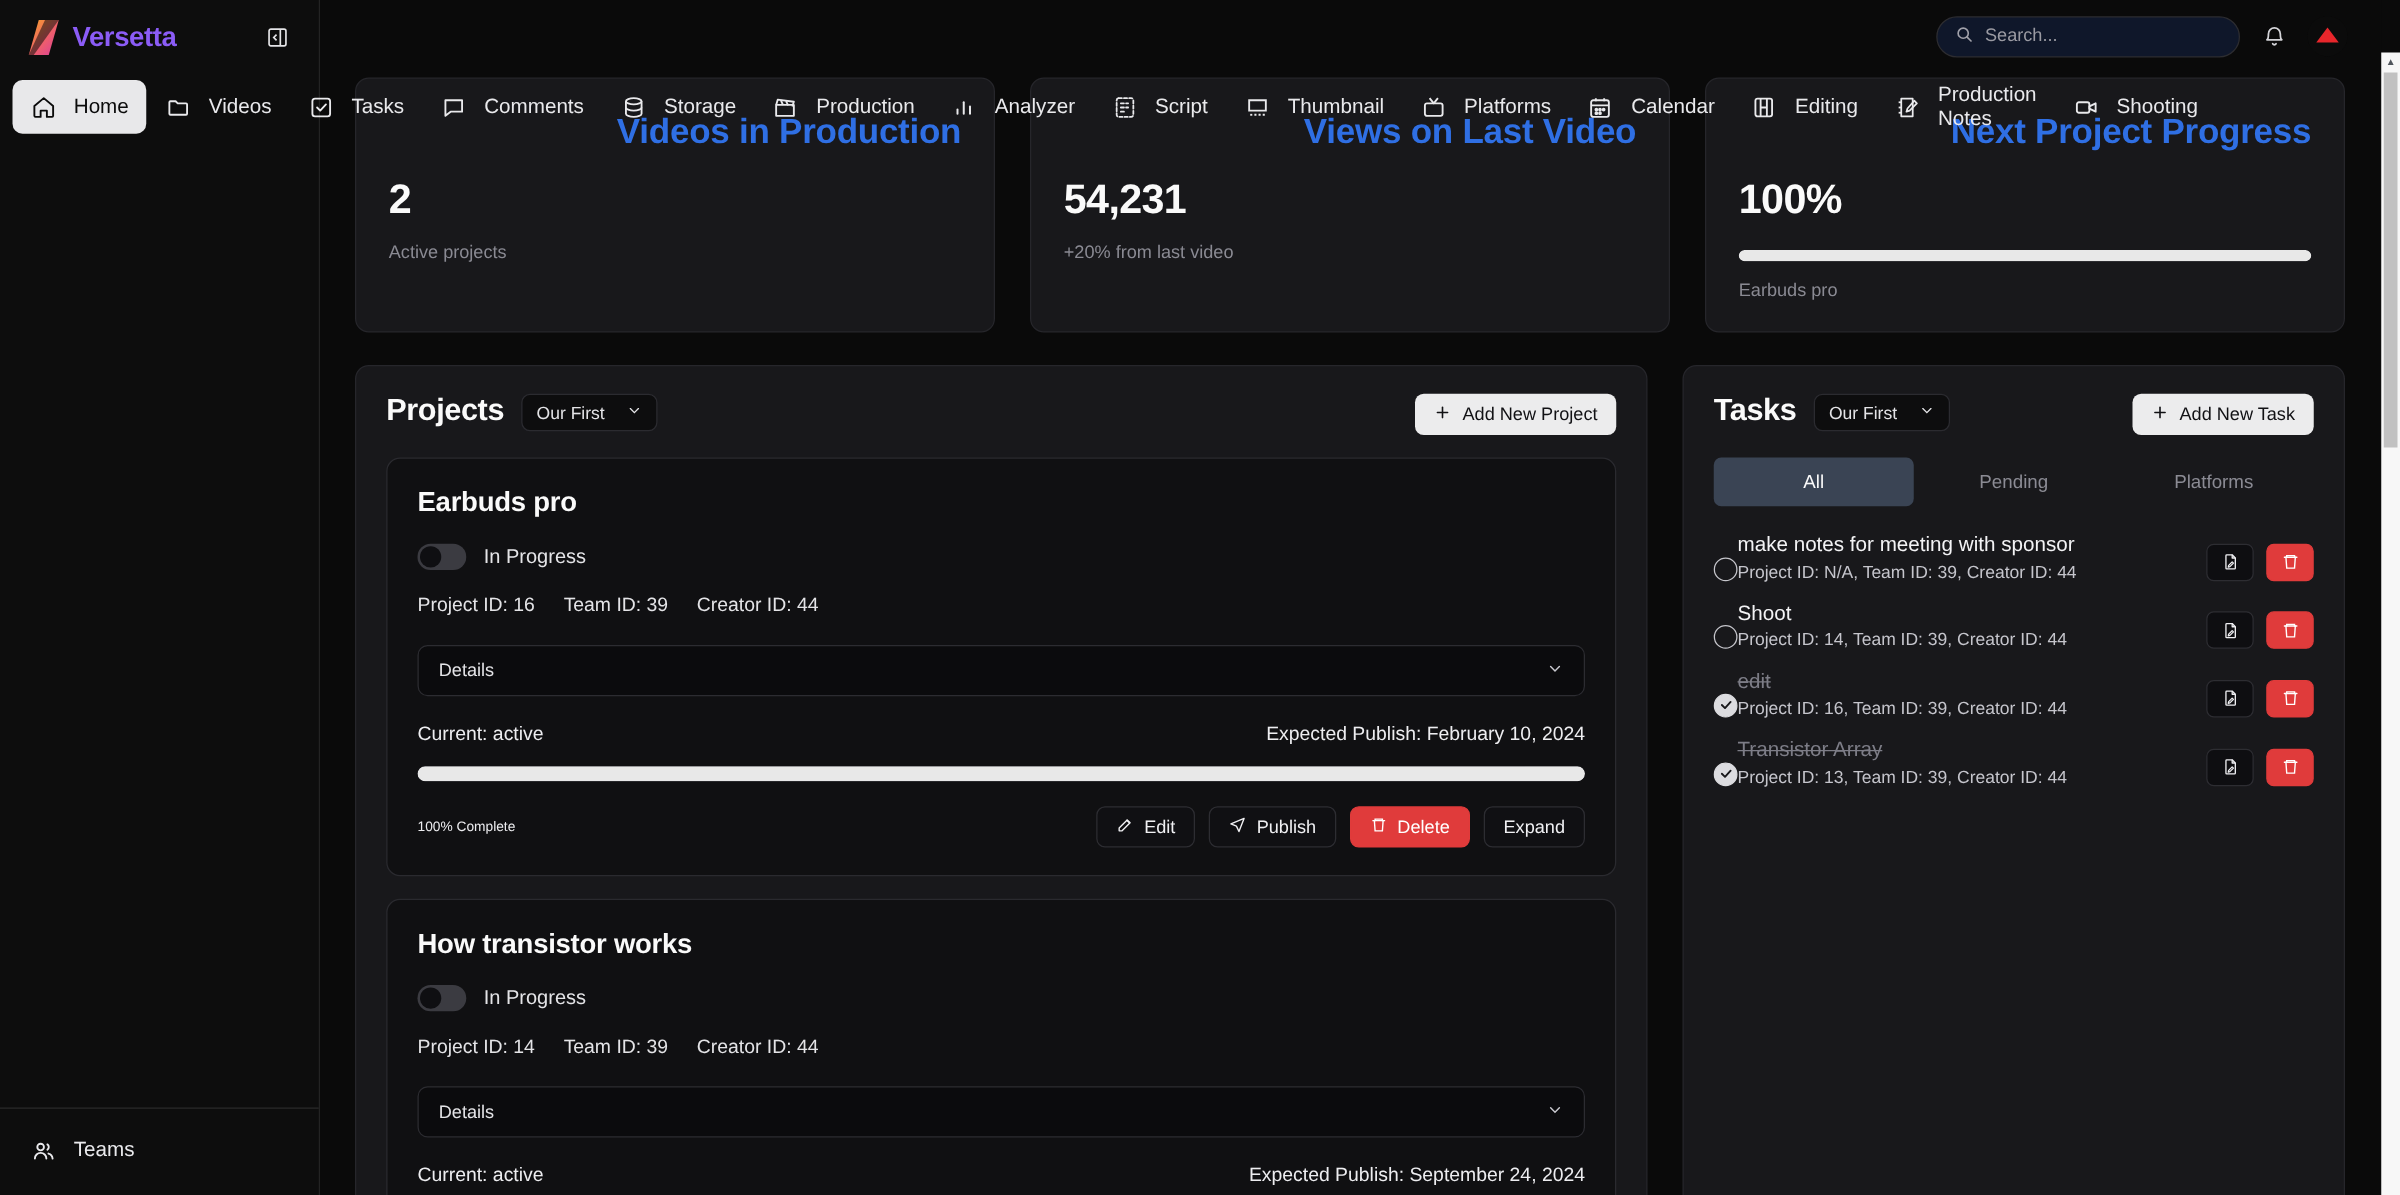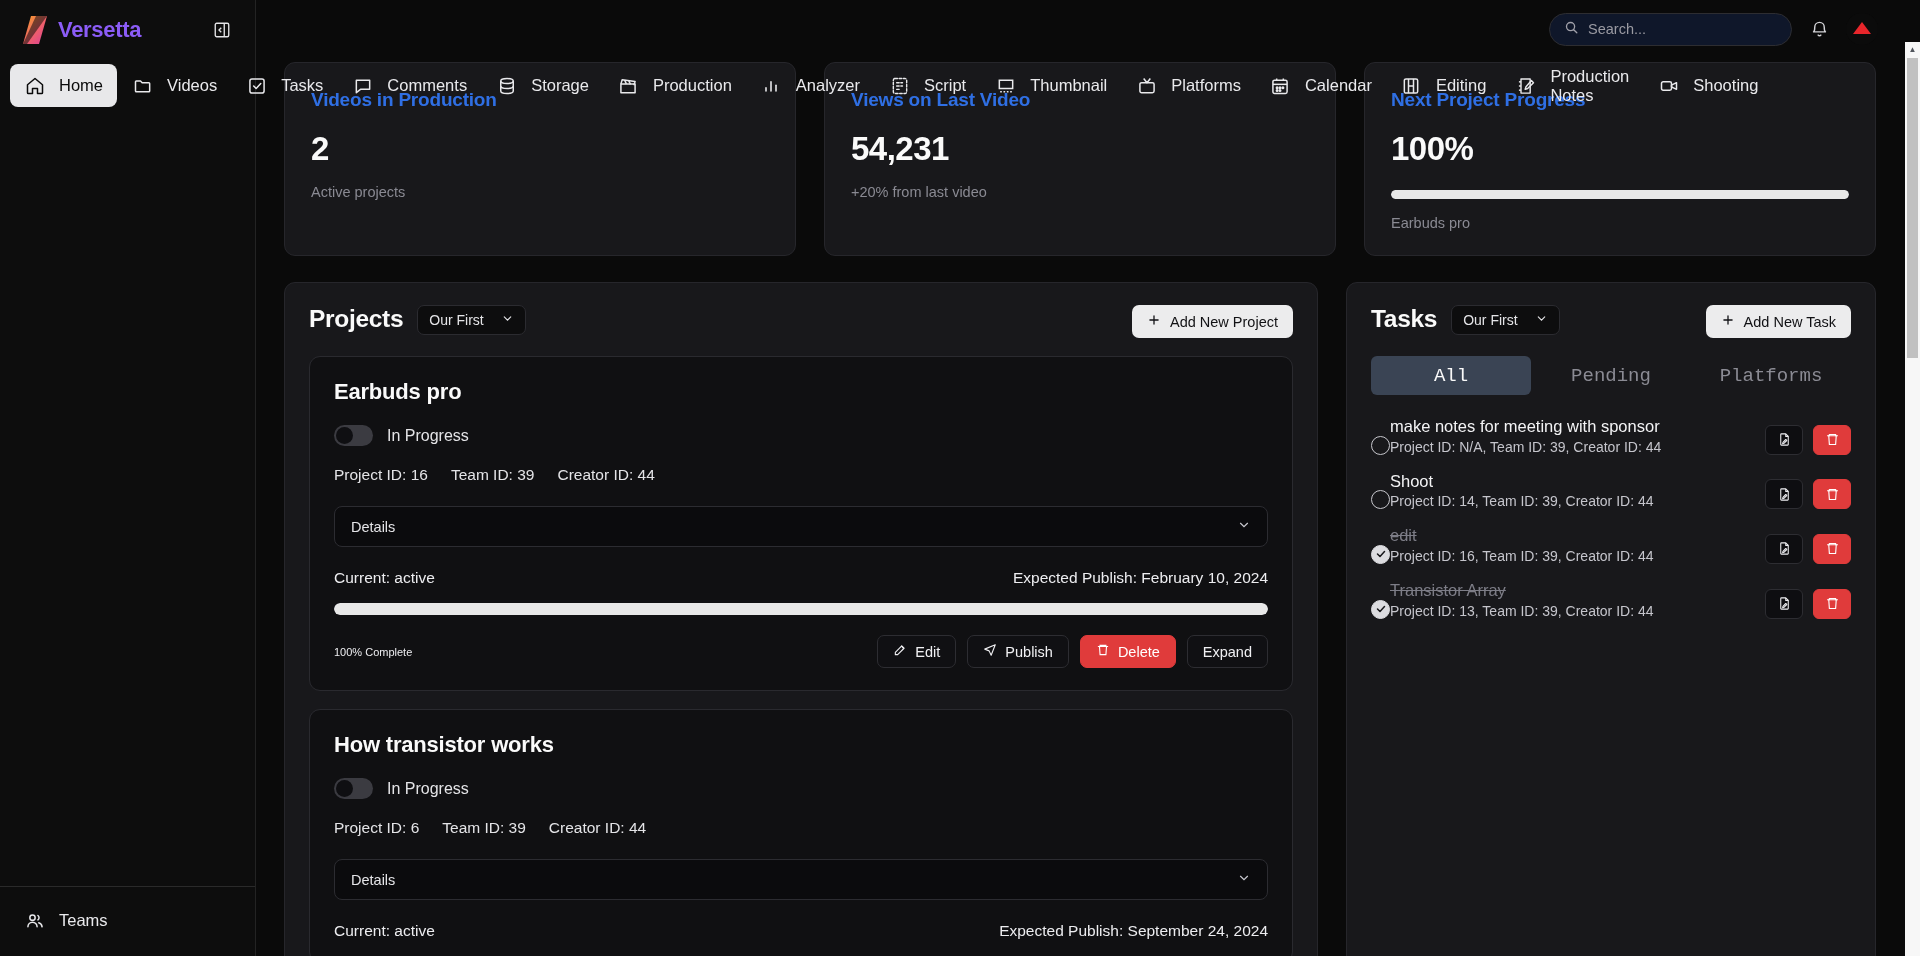--- a/index.html
+++ b/index.html
@@ -70,21 +70,21 @@
   }
 
   .content { padding: 4px 44px 0 28px; }
 
   
   .stats { display: flex; gap: 28px; }
   .stat-card {
     flex: 1; background: #18181b; border: 1px solid #26262b; border-radius: 11px;
     padding: 26px 26px 24px 26px; min-height: 193px;
   }
-  .stat-title { color: #2f6fe4; font-size: 19px; font-weight: 700; letter-spacing: -0.2px; }
+  .stat-title { color: #2f6fe4; font-size: 28px; font-weight: 700; letter-spacing: -0.2px; text-align: right; }
   .stat-value { color: #fafafa; font-size: 33px; font-weight: 700; margin-top: 19px; letter-spacing: -0.5px; }
   .stat-sub { color: #8a8a93; font-size: 14.5px; margin-top: 16px; }
   .stat-bar-outer {
     height: 9px; background: #3f3f46; border-radius: 5px; margin-top: 22px; overflow: hidden;
   }
   .stat-bar-inner { height: 100%; background: #e8e8e8; border-radius: 5px; }
 
   
   .panels { display: flex; gap: 28px; margin-top: 26px; }
   .panel {
@@ -150,21 +150,21 @@
     background: #e03b3b; border: 1px solid #e03b3b; color: #fff;
     border-radius: 7px; height: 33px; padding: 0 15px;
     display: flex; align-items: center; gap: 8px;
     font-size: 14.5px; font-family: inherit; cursor: pointer;
   }
 
   
   .task-tabs { display: flex; margin-top: 18px; }
   .task-tab {
     flex: 1; height: 39px; display: flex; align-items: center; justify-content: center;
-    color: #8b8b94; font-size: 19px; cursor: pointer; border-radius: 6px; font-family: Liberation Mono, monospace;
+    color: #8b8b94; font-size: 15px; cursor: pointer; border-radius: 6px;
   }
   .task-tab.active { background: #3a4454; color: #fafafa; }
   .task-list { margin-top: 18px; display: flex; flex-direction: column; gap: 10px; }
   .task-row { display: flex; align-items: flex-end; padding: 3px 0; }
   .task-check {
     width: 19px; height: 19px; border-radius: 50%; border: 1.6px solid #c6c6cc;
     flex: none; margin-top: 6px;
   }
   .task-check.done {
     background: #dcdce0; border-color: #dcdce0;
@@ -513,21 +513,21 @@
             </div>
           </article>
 
           <article class="project-card">
             <div class="project-name">How transistor works</div>
             <div class="toggle-row">
               <span class="toggle"></span>
               <span class="toggle-label">In Progress</span>
             </div>
             <div class="id-row">
-              <span>Project ID: 6</span>
+              <span>Project ID: 14</span>
               <span>Team ID: 39</span>
               <span>Creator ID: 44</span>
             </div>
             <div class="details-bar">
               <span>Details</span>
               <span class="chev"><svg width="14" height="14" viewBox="0 0 24 24" fill="none" stroke="currentColor" stroke-width="2" stroke-linecap="round">
                     <polyline points="6 9 12 15 18 9"></polyline>
                   </svg></span>
             </div>
             <div class="status-row">

